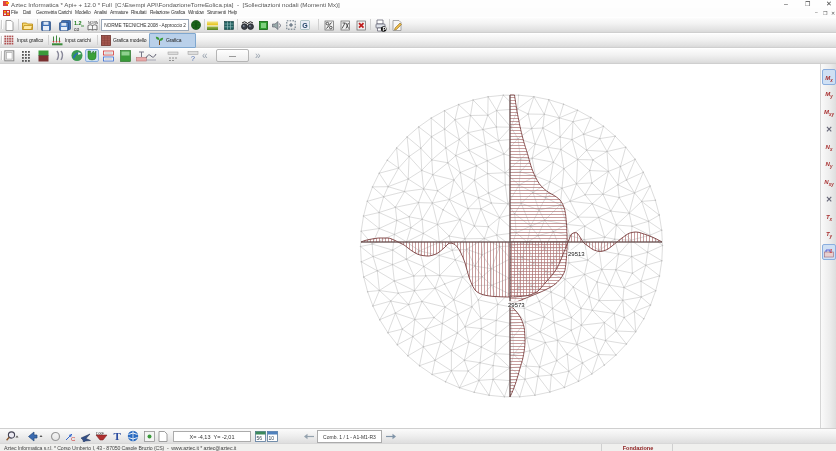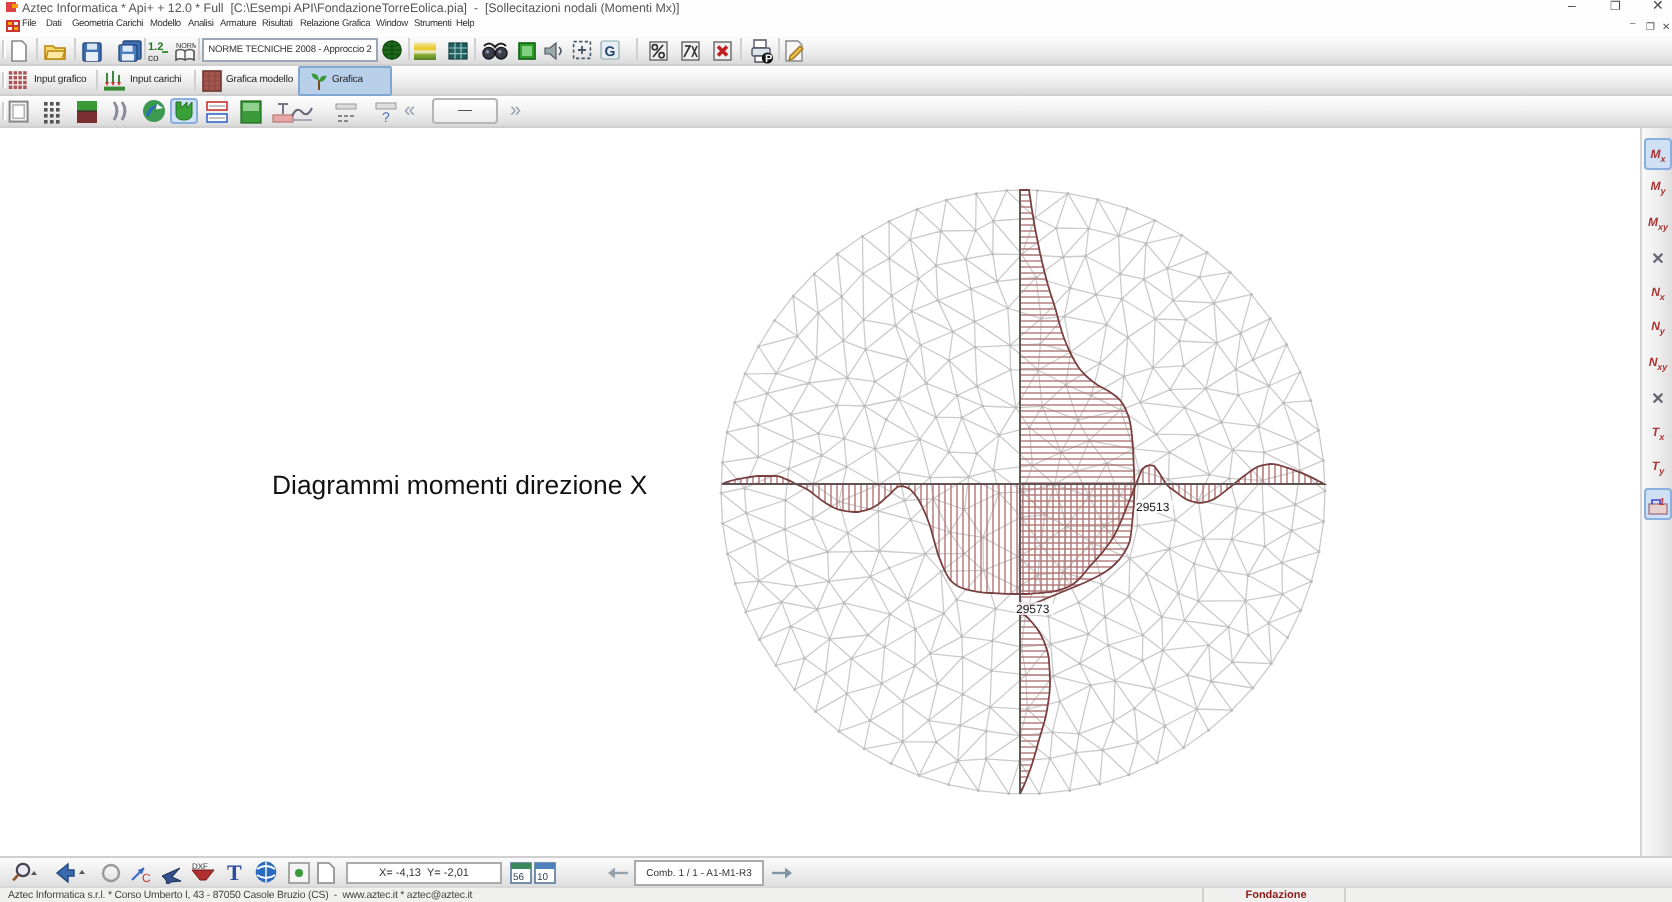--- a/index.html
+++ b/index.html
@@ -301,21 +301,20 @@
 <path d="M511.5 246.0L522.4 257.4M511.5 246.0L510.7 258.5M511.5 246.0L499.5 246.5M511.5 246.0L496.8 235.1M511.5 246.0L516.2 232.7M511.5 246.0L527.3 242.2M522.4 257.4L510.7 258.5M522.4 257.4L527.3 242.2M522.4 257.4L533.2 263.1M522.4 257.4L520.4 272.6M510.7 258.5L499.5 246.5M510.7 258.5L509.1 278.2M510.7 258.5L491.5 268.7M510.7 258.5L520.4 272.6M499.5 246.5L496.8 235.1M499.5 246.5L491.5 268.7M499.5 246.5L482.2 254.8M499.5 246.5L484.4 238.5M496.8 235.1L516.2 232.7M496.8 235.1L484.4 238.5M496.8 235.1L488.4 226.7M496.8 235.1L499.5 217.6M516.2 232.7L527.3 242.2M516.2 232.7L499.5 217.6M516.2 232.7L514.7 213.8M516.2 232.7L530.6 226.2M527.3 242.2L530.6 226.2M527.3 242.2L538.1 235.6M527.3 242.2L544.5 248.1M527.3 242.2L533.2 263.1M509.1 278.2L491.5 268.7M509.1 278.2L520.4 272.6M509.1 278.2L519.0 287.4M509.1 278.2L508.8 293.7M509.1 278.2L491.7 285.2M491.5 268.7L482.2 254.8M491.5 268.7L491.7 285.2M491.5 268.7L482.3 276.7M491.5 268.7L474.8 266.1M482.2 254.8L484.4 238.5M482.2 254.8L474.8 266.1M482.2 254.8L466.6 249.3M484.4 238.5L488.4 226.7M484.4 238.5L466.6 249.3M484.4 238.5L465.0 238.8M484.4 238.5L474.4 226.0M488.4 226.7L499.5 217.6M488.4 226.7L474.4 226.0M488.4 226.7L480.9 208.8M499.5 217.6L514.7 213.8M499.5 217.6L480.9 208.8M499.5 217.6L491.3 203.0M499.5 217.6L507.9 203.8M514.7 213.8L530.6 226.2M514.7 213.8L507.9 203.8M514.7 213.8L521.1 203.2M530.6 226.2L538.1 235.6M530.6 226.2L544.6 220.3M530.6 226.2L521.1 203.2M530.6 226.2L539.0 210.1M538.1 235.6L544.5 248.1M538.1 235.6L544.6 220.3M538.1 235.6L553.3 231.6M544.5 248.1L533.2 263.1M544.5 248.1L553.3 231.6M544.5 248.1L559.7 247.8M544.5 248.1L552.1 263.2M533.2 263.1L520.4 272.6M533.2 263.1L552.1 263.2M533.2 263.1L546.0 271.4M533.2 263.1L531.7 286.2M520.4 272.6L531.7 286.2M520.4 272.6L519.0 287.4M544.6 220.3L553.3 231.6M544.6 220.3L539.0 210.1M544.6 220.3L560.3 204.9M544.6 220.3L566.7 224.4M553.3 231.6L559.7 247.8M553.3 231.6L566.7 224.4M553.3 231.6L569.6 235.6M559.7 247.8L552.1 263.2M559.7 247.8L569.6 235.6M559.7 247.8L568.3 252.2M552.1 263.2L546.0 271.4M552.1 263.2L568.3 252.2M552.1 263.2L568.8 262.8M552.1 263.2L564.9 279.2M546.0 271.4L531.7 286.2M546.0 271.4L564.9 279.2M546.0 271.4L551.0 292.1M531.7 286.2L519.0 287.4M531.7 286.2L551.0 292.1M531.7 286.2L539.3 301.2M531.7 286.2L524.2 308.2M519.0 287.4L508.8 293.7M519.0 287.4L524.2 308.2M519.0 287.4L512.7 307.3M508.8 293.7L491.7 285.2M508.8 293.7L512.7 307.3M508.8 293.7L497.8 304.4M491.7 285.2L482.3 276.7M491.7 285.2L497.8 304.4M491.7 285.2L478.3 299.8M491.7 285.2L470.5 285.7M482.3 276.7L474.8 266.1M482.3 276.7L470.5 285.7M482.3 276.7L462.5 276.9M474.8 266.1L466.6 249.3M474.8 266.1L462.5 276.9M474.8 266.1L455.3 259.8M466.6 249.3L465.0 238.8M466.6 249.3L455.3 259.8M466.6 249.3L452.3 250.3M465.0 238.8L474.4 226.0M465.0 238.8L452.3 250.3M465.0 238.8L449.2 236.1M465.0 238.8L459.9 219.6M474.4 226.0L480.9 208.8M474.4 226.0L459.9 219.6M474.4 226.0L468.0 208.6M480.9 208.8L491.3 203.0M480.9 208.8L468.0 208.6M480.9 208.8L478.6 197.7M491.3 203.0L507.9 203.8M491.3 203.0L478.6 197.7M491.3 203.0L488.5 193.1M507.9 203.8L521.1 203.2M507.9 203.8L488.5 193.1M507.9 203.8L505.3 184.9M507.9 203.8L519.1 185.0M521.1 203.2L539.0 210.1M521.1 203.2L519.1 185.0M521.1 203.2L532.9 192.4M539.0 210.1L545.6 197.8M539.0 210.1L560.3 204.9M539.0 210.1L532.9 192.4M545.6 197.8L560.3 204.9M545.6 197.8L532.9 192.4M545.6 197.8L549.9 181.7M545.6 197.8L562.0 188.2M560.3 204.9L566.7 224.4M560.3 204.9L562.0 188.2M560.3 204.9L570.1 201.2M560.3 204.9L578.1 217.1M566.7 224.4L569.6 235.6M566.7 224.4L578.1 217.1M566.7 224.4L584.7 226.2M569.6 235.6L568.3 252.2M569.6 235.6L584.7 226.2M569.6 235.6L584.2 239.6M568.3 252.2L568.8 262.8M568.3 252.2L584.2 239.6M568.3 252.2L587.7 260.1M568.8 262.8L564.9 279.2M568.8 262.8L587.7 260.1M568.8 262.8L584.6 274.4M564.9 279.2L551.0 292.1M564.9 279.2L584.6 274.4M564.9 279.2L573.3 286.9M564.9 279.2L564.5 298.1M551.0 292.1L539.3 301.2M551.0 292.1L564.5 298.1M551.0 292.1L552.5 308.4M539.3 301.2L524.2 308.2M539.3 301.2L552.5 308.4M539.3 301.2L544.2 317.0M524.2 308.2L512.7 307.3M524.2 308.2L544.2 317.0M524.2 308.2L525.4 322.0M512.7 307.3L497.8 304.4M512.7 307.3L525.4 322.0M512.7 307.3L510.7 323.5M512.7 307.3L496.2 320.4M497.8 304.4L478.3 299.8M497.8 304.4L480.9 318.3M497.8 304.4L496.2 320.4M478.3 299.8L470.5 285.7M478.3 299.8L480.9 318.3M478.3 299.8L471.9 306.7M470.5 285.7L462.5 276.9M470.5 285.7L471.9 306.7M470.5 285.7L453.8 299.8M462.5 276.9L455.3 259.8M462.5 276.9L453.8 299.8M462.5 276.9L444.6 284.0M462.5 276.9L439.6 275.5M455.3 259.8L452.3 250.3M455.3 259.8L439.6 275.5M455.3 259.8L439.2 255.5M452.3 250.3L449.2 236.1M452.3 250.3L439.2 255.5M452.3 250.3L439.3 242.3M449.2 236.1L459.9 219.6M449.2 236.1L439.3 242.3M449.2 236.1L437.5 224.4M459.9 219.6L468.0 208.6M459.9 219.6L437.5 224.4M459.9 219.6L443.1 209.8M459.9 219.6L449.4 199.5M468.0 208.6L478.6 197.7M468.0 208.6L449.4 199.5M468.0 208.6L463.0 191.6M478.6 197.7L488.5 193.1M478.6 197.7L463.0 191.6M478.6 197.7L474.5 180.2M488.5 193.1L505.3 184.9M488.5 193.1L474.5 180.2M488.5 193.1L487.6 173.6M505.3 184.9L519.1 185.0M505.3 184.9L487.6 173.6M505.3 184.9L505.0 172.7M519.1 185.0L532.9 192.4M519.1 185.0L505.0 172.7M519.1 185.0L520.2 172.0M519.1 185.0L535.4 176.0M532.9 192.4L535.4 176.0M532.9 192.4L549.9 181.7M480.9 318.3L471.9 306.7M480.9 318.3L496.2 320.4M480.9 318.3L481.3 328.6M480.9 318.3L465.1 326.8M471.9 306.7L453.8 299.8M471.9 306.7L465.1 326.8M471.9 306.7L457.7 314.5M453.8 299.8L444.6 284.0M453.8 299.8L457.7 314.5M453.8 299.8L445.0 307.1M453.8 299.8L435.1 288.3M444.6 284.0L439.6 275.5M444.6 284.0L435.1 288.3M439.6 275.5L439.2 255.5M439.6 275.5L435.1 288.3M439.6 275.5L425.7 275.8M439.6 275.5L423.8 266.5M439.2 255.5L439.3 242.3M439.2 255.5L423.8 266.5M439.2 255.5L419.5 250.9M439.3 242.3L437.5 224.4M439.3 242.3L419.5 250.9M439.3 242.3L423.3 233.4M437.5 224.4L443.1 209.8M437.5 224.4L423.3 233.4M437.5 224.4L422.1 219.3M437.5 224.4L432.3 203.0M443.1 209.8L449.4 199.5M443.1 209.8L432.3 203.0M449.4 199.5L463.0 191.6M449.4 199.5L432.3 203.0M449.4 199.5L437.5 190.8M449.4 199.5L453.9 180.0M463.0 191.6L474.5 180.2M463.0 191.6L453.9 180.0M463.0 191.6L460.3 172.5M474.5 180.2L487.6 173.6M474.5 180.2L460.3 172.5M474.5 180.2L476.4 165.8M487.6 173.6L505.0 172.7M487.6 173.6L476.4 165.8M487.6 173.6L487.3 160.8M505.0 172.7L520.2 172.0M505.0 172.7L487.3 160.8M505.0 172.7L503.9 154.0M505.0 172.7L520.6 159.3M520.2 172.0L535.4 176.0M520.2 172.0L520.6 159.3M520.2 172.0L532.2 158.2M535.4 176.0L549.9 181.7M535.4 176.0L532.2 158.2M535.4 176.0L553.3 162.3M549.9 181.7L562.0 188.2M549.9 181.7L553.3 162.3M549.9 181.7L563.9 168.7M562.0 188.2L570.1 201.2M562.0 188.2L563.9 168.7M562.0 188.2L576.5 183.8M570.1 201.2L578.1 217.1M570.1 201.2L576.5 183.8M570.1 201.2L585.1 194.8M570.1 201.2L592.3 203.8M578.1 217.1L584.7 226.2M578.1 217.1L592.3 203.8M578.1 217.1L598.7 217.4M584.7 226.2L584.2 239.6M584.7 226.2L598.7 217.4M584.7 226.2L604.7 237.3M584.2 239.6L587.7 260.1M584.2 239.6L604.7 237.3M584.2 239.6L599.2 250.4M587.7 260.1L584.6 274.4M587.7 260.1L599.2 250.4M587.7 260.1L601.8 269.4M584.6 274.4L573.3 286.9M584.6 274.4L597.1 281.9M584.6 274.4L589.2 296.7M584.6 274.4L601.8 269.4M573.3 286.9L564.5 298.1M573.3 286.9L589.2 296.7M573.3 286.9L580.9 308.4M564.5 298.1L552.5 308.4M564.5 298.1L580.9 308.4M564.5 298.1L571.4 317.5M552.5 308.4L544.2 317.0M552.5 308.4L571.4 317.5M552.5 308.4L554.1 322.6M544.2 317.0L525.4 322.0M544.2 317.0L554.1 322.6M544.2 317.0L539.9 331.7M525.4 322.0L510.7 323.5M525.4 322.0L539.9 331.7M525.4 322.0L526.7 337.9M525.4 322.0L513.0 337.4M510.7 323.5L496.2 320.4M510.7 323.5L513.0 337.4M510.7 323.5L495.7 335.4M496.2 320.4L495.7 335.4M496.2 320.4L481.3 328.6M597.1 281.9L589.2 296.7M597.1 281.9L601.8 269.4M597.1 281.9L609.3 285.2M597.1 281.9L599.2 300.6M589.2 296.7L580.9 308.4M589.2 296.7L599.2 300.6M589.2 296.7L592.3 310.3M580.9 308.4L571.4 317.5M580.9 308.4L592.3 310.3M580.9 308.4L581.4 325.2M571.4 317.5L554.1 322.6M571.4 317.5L581.4 325.2M571.4 317.5L571.2 330.3M554.1 322.6L539.9 331.7M554.1 322.6L571.2 330.3M554.1 322.6L557.5 340.4M539.9 331.7L526.7 337.9M539.9 331.7L557.5 340.4M539.9 331.7L545.3 342.6M526.7 337.9L513.0 337.4M526.7 337.9L545.3 342.6M526.7 337.9L529.9 350.7M526.7 337.9L513.6 354.6M513.0 337.4L495.7 335.4M513.0 337.4L513.6 354.6M513.0 337.4L495.0 353.6M495.7 335.4L481.3 328.6M495.7 335.4L495.0 353.6M495.7 335.4L481.3 347.1M481.3 328.6L465.1 326.8M481.3 328.6L481.3 347.1M481.3 328.6L468.8 341.9M465.1 326.8L457.7 314.5M465.1 326.8L468.8 341.9M465.1 326.8L457.4 332.9M457.7 314.5L445.0 307.1M457.7 314.5L457.4 332.9M457.7 314.5L442.3 323.5M445.0 307.1L435.1 288.3M445.0 307.1L442.3 323.5M445.0 307.1L434.0 317.5M445.0 307.1L422.0 301.4M435.1 288.3L425.7 275.8M435.1 288.3L422.0 301.4M435.1 288.3L414.4 290.7M425.7 275.8L423.8 266.5M425.7 275.8L414.4 290.7M425.7 275.8L413.8 276.0M423.8 266.5L419.5 250.9M423.8 266.5L413.8 276.0M423.8 266.5L406.4 259.2M419.5 250.9L423.3 233.4M419.5 250.9L406.4 259.2M419.5 250.9L406.5 241.9M423.3 233.4L422.1 219.3M423.3 233.4L406.5 241.9M423.3 233.4L410.9 227.7M422.1 219.3L432.3 203.0M422.1 219.3L410.9 227.7M422.1 219.3L409.2 216.8M422.1 219.3L418.5 202.6M432.3 203.0L437.5 190.8M432.3 203.0L418.5 202.6M432.3 203.0L423.6 188.9M437.5 190.8L453.9 180.0M437.5 190.8L423.6 188.9M437.5 190.8L432.8 174.7M453.9 180.0L460.3 172.5M453.9 180.0L432.8 174.7M453.9 180.0L447.8 162.8M460.3 172.5L476.4 165.8M460.3 172.5L447.8 162.8M460.3 172.5L455.7 155.6M476.4 165.8L487.3 160.8M476.4 165.8L455.7 155.6M476.4 165.8L468.9 150.2M487.3 160.8L503.9 154.0M487.3 160.8L468.9 150.2M487.3 160.8L485.4 144.4M503.9 154.0L520.6 159.3M503.9 154.0L485.4 144.4M503.9 154.0L498.5 140.7M503.9 154.0L518.0 138.7M520.6 159.3L532.2 158.2M520.6 159.3L518.0 138.7M520.6 159.3L535.1 144.0M532.2 158.2L553.3 162.3M532.2 158.2L535.1 144.0M532.2 158.2L548.0 147.3M553.3 162.3L563.9 168.7M553.3 162.3L548.0 147.3M553.3 162.3L560.9 149.4M563.9 168.7L576.5 183.8M563.9 168.7L560.9 149.4M563.9 168.7L577.6 159.5M576.5 183.8L585.1 194.8M576.5 183.8L577.6 159.5M576.5 183.8L589.7 170.5M576.5 183.8L591.9 182.9M585.1 194.8L592.3 203.8M585.1 194.8L591.9 182.9M585.1 194.8L602.9 194.2M592.3 203.8L598.7 217.4M592.3 203.8L602.9 194.2M592.3 203.8L610.8 211.1M598.7 217.4L604.7 237.3M598.7 217.4L616.4 225.0M598.7 217.4L610.8 211.1M604.7 237.3L599.2 250.4M604.7 237.3L616.4 225.0M604.7 237.3L614.7 239.2M599.2 250.4L601.8 269.4M599.2 250.4L614.7 239.2M599.2 250.4L618.5 254.1M601.8 269.4L618.5 254.1M601.8 269.4L615.9 269.7M601.8 269.4L609.3 285.2M616.4 225.0L614.7 239.2M616.4 225.0L610.8 211.1M616.4 225.0L629.2 213.2M616.4 225.0L632.0 226.2M616.4 225.0L631.0 240.2M614.7 239.2L618.5 254.1M614.7 239.2L631.0 240.2M618.5 254.1L615.9 269.7M618.5 254.1L631.0 240.2M618.5 254.1L631.7 256.6M615.9 269.7L609.3 285.2M615.9 269.7L631.7 256.6M615.9 269.7L632.4 273.2M615.9 269.7L624.0 287.6M609.3 285.2L599.2 300.6M609.3 285.2L624.0 287.6M609.3 285.2L622.8 300.3M599.2 300.6L592.3 310.3M599.2 300.6L622.8 300.3M599.2 300.6L614.3 313.5M592.3 310.3L581.4 325.2M592.3 310.3L614.3 313.5M592.3 310.3L604.4 322.6M581.4 325.2L571.2 330.3M581.4 325.2L604.4 322.6M581.4 325.2L593.7 337.5M581.4 325.2L577.0 344.5M571.2 330.3L557.5 340.4M571.2 330.3L577.0 344.5M557.5 340.4L545.3 342.6M557.5 340.4L577.0 344.5M557.5 340.4L567.2 354.2M557.5 340.4L556.7 360.6M545.3 342.6L529.9 350.7M545.3 342.6L556.7 360.6M545.3 342.6L539.5 366.9M529.9 350.7L513.6 354.6M529.9 350.7L539.5 366.9M529.9 350.7L526.2 366.1M513.6 354.6L495.0 353.6M513.6 354.6L526.2 366.1M513.6 354.6L510.1 367.8M495.0 353.6L481.3 347.1M495.0 353.6L510.1 367.8M495.0 353.6L493.1 365.5M495.0 353.6L480.1 362.7M481.3 347.1L468.8 341.9M481.3 347.1L480.1 362.7M481.3 347.1L464.4 360.3M468.8 341.9L457.4 332.9M468.8 341.9L464.4 360.3M468.8 341.9L451.4 350.6M457.4 332.9L442.3 323.5M457.4 332.9L451.4 350.6M457.4 332.9L440.8 341.8M442.3 323.5L434.0 317.5M442.3 323.5L440.8 341.8M442.3 323.5L425.8 329.2M434.0 317.5L422.0 301.4M434.0 317.5L425.8 329.2M434.0 317.5L414.8 319.5M422.0 301.4L414.4 290.7M422.0 301.4L414.8 319.5M422.0 301.4L408.6 304.6M414.4 290.7L413.8 276.0M414.4 290.7L408.6 304.6M414.4 290.7L398.2 293.2M414.4 290.7L394.3 280.9M413.8 276.0L406.4 259.2M413.8 276.0L394.3 280.9M413.8 276.0L392.5 264.6M406.4 259.2L406.5 241.9M406.4 259.2L392.5 264.6M406.4 259.2L392.7 250.1M406.5 241.9L410.9 227.7M406.5 241.9L394.4 234.4M406.5 241.9L392.7 250.1M410.9 227.7L409.2 216.8M410.9 227.7L394.4 234.4M410.9 227.7L396.8 220.4M409.2 216.8L418.5 202.6M409.2 216.8L396.8 220.4M409.2 216.8L395.4 207.3M418.5 202.6L423.6 188.9M418.5 202.6L395.4 207.3M418.5 202.6L404.5 191.5M423.6 188.9L432.8 174.7M423.6 188.9L404.5 191.5M423.6 188.9L408.2 179.0M423.6 188.9L421.7 170.4M432.8 174.7L447.8 162.8M432.8 174.7L421.7 170.4M432.8 174.7L431.8 159.9M447.8 162.8L455.7 155.6M447.8 162.8L431.8 159.9M447.8 162.8L445.8 147.9M455.7 155.6L468.9 150.2M455.7 155.6L445.8 147.9M455.7 155.6L459.3 139.4M468.9 150.2L485.4 144.4M468.9 150.2L459.3 139.4M468.9 150.2L468.0 132.7M485.4 144.4L498.5 140.7M485.4 144.4L468.0 132.7M485.4 144.4L482.9 129.5M498.5 140.7L518.0 138.7M498.5 140.7L482.9 129.5M498.5 140.7L496.4 127.0M498.5 140.7L510.9 127.2M518.0 138.7L535.1 144.0M518.0 138.7L510.9 127.2M518.0 138.7L531.6 128.5M535.1 144.0L548.0 147.3M535.1 144.0L531.6 128.5M535.1 144.0L542.8 128.0M548.0 147.3L560.9 149.4M548.0 147.3L542.8 128.0M548.0 147.3L560.1 137.0M560.9 149.4L577.6 159.5M560.9 149.4L560.1 137.0M560.9 149.4L572.0 139.6M577.6 159.5L589.7 170.5M577.6 159.5L572.0 139.6M577.6 159.5L586.6 150.3M577.6 159.5L592.9 159.9M589.7 170.5L591.9 182.9M589.7 170.5L592.9 159.9M589.7 170.5L608.4 171.4M591.9 182.9L602.9 194.2M591.9 182.9L608.4 171.4M602.9 194.2L610.8 211.1M602.9 194.2L608.4 171.4M602.9 194.2L617.9 184.7M602.9 194.2L619.2 197.5M610.8 211.1L619.2 197.5M610.8 211.1L629.2 213.2M394.4 234.4L396.8 220.4M394.4 234.4L392.7 250.1M394.4 234.4L372.2 244.1M394.4 234.4L379.2 228.5M396.8 220.4L395.4 207.3M396.8 220.4L379.2 228.5M396.8 220.4L379.1 212.5M395.4 207.3L404.5 191.5M395.4 207.3L379.1 212.5M395.4 207.3L383.6 196.7M404.5 191.5L408.2 179.0M404.5 191.5L383.6 196.7M404.5 191.5L388.1 186.7M408.2 179.0L421.7 170.4M408.2 179.0L388.1 186.7M408.2 179.0L398.6 168.1M408.2 179.0L409.1 156.5M421.7 170.4L431.8 159.9M421.7 170.4L409.1 156.5M421.7 170.4L420.8 148.3M431.8 159.9L445.8 147.9M431.8 159.9L420.8 148.3M431.8 159.9L431.5 136.7M445.8 147.9L459.3 139.4M445.8 147.9L431.5 136.7M445.8 147.9L444.6 129.2M459.3 139.4L468.0 132.7M459.3 139.4L444.6 129.2M459.3 139.4L455.0 119.7M468.0 132.7L482.9 129.5M468.0 132.7L455.0 119.7M468.0 132.7L470.5 115.5M482.9 129.5L496.4 127.0M482.9 129.5L470.5 115.5M482.9 129.5L487.8 115.2M496.4 127.0L510.9 127.2M496.4 127.0L487.8 115.2M496.4 127.0L496.6 110.5M510.9 127.2L531.6 128.5M510.9 127.2L496.6 110.5M510.9 127.2L517.6 108.9M510.9 127.2L528.1 114.0M531.6 128.5L542.8 128.0M531.6 128.5L528.1 114.0M531.6 128.5L544.3 114.3M542.8 128.0L560.1 137.0M542.8 128.0L544.3 114.3M542.8 128.0L559.3 117.9M560.1 137.0L572.0 139.6M560.1 137.0L559.3 117.9M560.1 137.0L573.0 121.7M572.0 139.6L586.6 150.3M572.0 139.6L573.0 121.7M572.0 139.6L583.6 134.2M586.6 150.3L592.9 159.9M586.6 150.3L583.6 134.2M586.6 150.3L599.8 138.6M586.6 150.3L607.0 151.5M592.9 159.9L608.4 171.4M592.9 159.9L607.0 151.5M608.4 171.4L617.9 184.7M608.4 171.4L607.0 151.5M608.4 171.4L620.4 166.6M617.9 184.7L619.2 197.5M617.9 184.7L620.4 166.6M617.9 184.7L626.5 179.9M617.9 184.7L634.5 192.9M619.2 197.5L629.2 213.2M619.2 197.5L634.5 192.9M629.2 213.2L632.0 226.2M629.2 213.2L634.5 192.9M629.2 213.2L641.7 201.4M629.2 213.2L648.5 221.3M632.0 226.2L631.0 240.2M632.0 226.2L648.5 221.3M632.0 226.2L650.0 235.2M631.0 240.2L631.7 256.6M631.0 240.2L650.0 235.2M631.0 240.2L647.6 252.3M631.7 256.6L632.4 273.2M631.7 256.6L645.8 265.3M631.7 256.6L647.6 252.3M632.4 273.2L624.0 287.6M632.4 273.2L645.8 265.3M632.4 273.2L641.0 281.3M624.0 287.6L622.8 300.3M624.0 287.6L641.0 281.3M624.0 287.6L641.2 297.0M622.8 300.3L614.3 313.5M622.8 300.3L641.2 297.0M622.8 300.3L634.3 311.6M622.8 300.3L624.2 317.6M614.3 313.5L604.4 322.6M614.3 313.5L624.2 317.6M614.3 313.5L616.2 331.0M604.4 322.6L593.7 337.5M604.4 322.6L616.2 331.0M604.4 322.6L605.5 340.6M593.7 337.5L577.0 344.5M593.7 337.5L605.5 340.6M593.7 337.5L598.4 354.5M577.0 344.5L567.2 354.2M577.0 344.5L598.4 354.5M577.0 344.5L582.5 362.9M567.2 354.2L556.7 360.6M567.2 354.2L582.5 362.9M567.2 354.2L568.8 371.2M556.7 360.6L539.5 366.9M556.7 360.6L568.8 371.2M556.7 360.6L551.3 375.0M539.5 366.9L526.2 366.1M539.5 366.9L551.3 375.0M539.5 366.9L538.0 376.3M526.2 366.1L510.1 367.8M526.2 366.1L538.0 376.3M526.2 366.1L525.0 379.2M510.1 367.8L493.1 365.5M510.1 367.8L525.0 379.2M510.1 367.8L509.8 380.6M510.1 367.8L493.0 379.4M493.1 365.5L480.1 362.7M493.1 365.5L493.0 379.4M493.1 365.5L478.9 380.4M480.1 362.7L464.4 360.3M480.1 362.7L478.9 380.4M480.1 362.7L468.1 371.0M464.4 360.3L451.4 350.6M464.4 360.3L468.1 371.0M464.4 360.3L451.4 370.8M451.4 350.6L440.8 341.8M451.4 350.6L451.4 370.8M451.4 350.6L435.0 360.3M440.8 341.8L425.8 329.2M440.8 341.8L435.0 360.3M440.8 341.8L423.4 346.8M425.8 329.2L414.8 319.5M425.8 329.2L423.4 346.8M425.8 329.2L412.8 336.6M414.8 319.5L408.6 304.6M414.8 319.5L412.8 336.6M414.8 319.5L402.3 329.1M414.8 319.5L395.4 313.1M408.6 304.6L398.2 293.2M408.6 304.6L395.4 313.1M408.6 304.6L390.8 301.0M398.2 293.2L394.3 280.9M398.2 293.2L390.8 301.0M398.2 293.2L379.4 290.5M394.3 280.9L392.5 264.6M394.3 280.9L379.4 290.5M394.3 280.9L377.3 270.8M392.5 264.6L392.7 250.1M392.5 264.6L377.3 270.8M392.5 264.6L373.1 256.5M392.7 250.1L373.1 256.5M392.7 250.1L372.2 244.1M645.8 265.3L641.0 281.3M645.8 265.3L647.6 252.3M645.8 265.3L661.8 260.8M645.8 265.3L659.5 275.9M641.0 281.3L641.2 297.0M641.0 281.3L659.5 275.9M641.0 281.3L655.7 290.7M641.2 297.0L634.3 311.6M641.2 297.0L655.7 290.7M641.2 297.0L650.5 305.1M634.3 311.6L624.2 317.6M634.3 311.6L650.5 305.1M634.3 311.6L643.8 318.8M634.3 311.6L635.7 331.8M624.2 317.6L616.2 331.0M624.2 317.6L635.7 331.8M616.2 331.0L605.5 340.6M616.2 331.0L635.7 331.8M616.2 331.0L626.4 344.0M605.5 340.6L598.4 354.5M605.5 340.6L626.4 344.0M605.5 340.6L615.9 355.1M598.4 354.5L582.5 362.9M598.4 354.5L604.3 365.1M598.4 354.5L591.8 373.9M598.4 354.5L615.9 355.1M582.5 362.9L568.8 371.2M582.5 362.9L591.8 373.9M582.5 362.9L578.5 381.3M568.8 371.2L551.3 375.0M568.8 371.2L578.5 381.3M568.8 371.2L564.4 387.4M551.3 375.0L538.0 376.3M551.3 375.0L564.4 387.4M551.3 375.0L549.9 392.0M538.0 376.3L525.0 379.2M538.0 376.3L549.9 392.0M538.0 376.3L534.9 395.2M525.0 379.2L509.8 380.6M525.0 379.2L534.9 395.2M525.0 379.2L519.7 396.8M509.8 380.6L493.0 379.4M509.8 380.6L519.7 396.8M509.8 380.6L504.4 396.8M493.0 379.4L478.9 380.4M493.0 379.4L504.4 396.8M493.0 379.4L489.1 395.3M478.9 380.4L468.1 371.0M478.9 380.4L489.1 395.3M478.9 380.4L474.2 392.3M478.9 380.4L459.5 387.8M468.1 371.0L451.4 370.8M468.1 371.0L459.5 387.8M451.4 370.8L435.0 360.3M451.4 370.8L459.5 387.8M451.4 370.8L445.5 381.8M451.4 370.8L432.1 374.4M435.0 360.3L423.4 346.8M435.0 360.3L432.1 374.4M435.0 360.3L419.5 365.7M423.4 346.8L412.8 336.6M423.4 346.8L419.5 365.7M423.4 346.8L407.8 355.8M412.8 336.6L402.3 329.1M412.8 336.6L407.8 355.8M412.8 336.6L397.3 344.8M402.3 329.1L395.4 313.1M402.3 329.1L397.3 344.8M402.3 329.1L387.9 332.7M395.4 313.1L390.8 301.0M395.4 313.1L387.9 332.7M395.4 313.1L379.7 319.7M390.8 301.0L379.4 290.5M390.8 301.0L379.7 319.7M390.8 301.0L372.9 306.0M379.4 290.5L377.3 270.8M379.4 290.5L372.9 306.0M379.4 290.5L367.6 291.7M379.4 290.5L363.7 276.9M377.3 270.8L373.1 256.5M377.3 270.8L363.7 276.9M377.3 270.8L361.3 261.8M373.1 256.5L372.2 244.1M373.1 256.5L361.3 261.8M373.1 256.5L360.5 246.5M372.2 244.1L379.2 228.5M372.2 244.1L360.5 246.5M372.2 244.1L361.2 231.2M379.2 228.5L379.1 212.5M379.2 228.5L361.2 231.2M379.2 228.5L363.5 216.1M379.1 212.5L383.6 196.7M379.1 212.5L363.5 216.1M379.1 212.5L367.3 201.3M383.6 196.7L388.1 186.7M383.6 196.7L367.3 201.3M383.6 196.7L372.5 186.9M388.1 186.7L398.6 168.1M388.1 186.7L372.5 186.9M388.1 186.7L379.2 173.2M398.6 168.1L409.1 156.5M398.6 168.1L379.2 173.2M398.6 168.1L387.3 160.2M398.6 168.1L396.6 148.0M409.1 156.5L420.8 148.3M409.1 156.5L396.6 148.0M409.1 156.5L407.1 136.9M420.8 148.3L431.5 136.7M420.8 148.3L407.1 136.9M420.8 148.3L418.7 126.9M431.5 136.7L444.6 129.2M431.5 136.7L418.7 126.9M431.5 136.7L431.2 118.1M444.6 129.2L455.0 119.7M444.6 129.2L431.2 118.1M444.6 129.2L444.5 110.7M455.0 119.7L470.5 115.5M455.0 119.7L444.5 110.7M455.0 119.7L458.6 104.6M470.5 115.5L487.8 115.2M470.5 115.5L458.6 104.6M470.5 115.5L473.1 100.0M487.8 115.2L496.6 110.5M487.8 115.2L473.1 100.0M487.8 115.2L488.1 96.8M496.6 110.5L517.6 108.9M496.6 110.5L488.1 96.8M496.6 110.5L503.3 95.2M517.6 108.9L528.1 114.0M517.6 108.9L503.3 95.2M517.6 108.9L518.6 95.2M517.6 108.9L533.9 96.7M528.1 114.0L544.3 114.3M528.1 114.0L533.9 96.7M544.3 114.3L559.3 117.9M544.3 114.3L533.9 96.7M544.3 114.3L548.8 99.7M559.3 117.9L573.0 121.7M559.3 117.9L548.8 99.7M559.3 117.9L563.5 104.2M559.3 117.9L577.5 110.2M573.0 121.7L583.6 134.2M573.0 121.7L577.5 110.2M573.0 121.7L590.9 117.6M583.6 134.2L599.8 138.6M583.6 134.2L590.9 117.6M583.6 134.2L603.5 126.3M599.8 138.6L607.0 151.5M599.8 138.6L603.5 126.3M599.8 138.6L615.2 136.2M607.0 151.5L620.4 166.6M607.0 151.5L615.2 136.2M607.0 151.5L625.7 147.2M620.4 166.6L626.5 179.9M620.4 166.6L625.7 147.2M620.4 166.6L635.1 159.3M626.5 179.9L634.5 192.9M626.5 179.9L635.1 159.3M626.5 179.9L643.3 172.3M634.5 192.9L641.7 201.4M634.5 192.9L643.3 172.3M634.5 192.9L650.1 186.0M641.7 201.4L648.5 221.3M641.7 201.4L650.1 186.0M641.7 201.4L655.4 200.3M641.7 201.4L659.3 215.1M648.5 221.3L650.0 235.2M648.5 221.3L659.3 215.1M648.5 221.3L661.7 230.2M650.0 235.2L647.6 252.3M650.0 235.2L661.7 230.2M650.0 235.2L662.5 245.5M647.6 252.3L662.5 245.5M647.6 252.3L661.8 260.8M604.3 365.1L591.8 373.9M604.3 365.1L615.9 355.1M591.8 373.9L578.5 381.3M578.5 381.3L564.4 387.4M564.4 387.4L549.9 392.0M549.9 392.0L534.9 395.2M534.9 395.2L519.7 396.8M519.7 396.8L504.4 396.8M504.4 396.8L489.1 395.3M489.1 395.3L474.2 392.3M474.2 392.3L459.5 387.8M459.5 387.8L445.5 381.8M445.5 381.8L432.1 374.4M432.1 374.4L419.5 365.7M419.5 365.7L407.8 355.8M407.8 355.8L397.3 344.8M397.3 344.8L387.9 332.7M387.9 332.7L379.7 319.7M379.7 319.7L372.9 306.0M372.9 306.0L367.6 291.7M367.6 291.7L363.7 276.9M363.7 276.9L361.3 261.8M361.3 261.8L360.5 246.5M360.5 246.5L361.2 231.2M361.2 231.2L363.5 216.1M363.5 216.1L367.3 201.3M367.3 201.3L372.5 186.9M372.5 186.9L379.2 173.2M379.2 173.2L387.3 160.2M387.3 160.2L396.6 148.0M396.6 148.0L407.1 136.9M407.1 136.9L418.7 126.9M418.7 126.9L431.2 118.1M431.2 118.1L444.5 110.7M444.5 110.7L458.6 104.6M458.6 104.6L473.1 100.0M473.1 100.0L488.1 96.8M488.1 96.8L503.3 95.2M503.3 95.2L518.6 95.2M518.6 95.2L533.9 96.7M533.9 96.7L548.8 99.7M548.8 99.7L563.5 104.2M563.5 104.2L577.5 110.2M577.5 110.2L590.9 117.6M590.9 117.6L603.5 126.3M603.5 126.3L615.2 136.2M615.2 136.2L625.7 147.2M625.7 147.2L635.1 159.3M635.1 159.3L643.3 172.3M643.3 172.3L650.1 186.0M650.1 186.0L655.4 200.3M655.4 200.3L659.3 215.1M659.3 215.1L661.7 230.2M661.7 230.2L662.5 245.5M662.5 245.5L661.8 260.8M661.8 260.8L659.5 275.9M659.5 275.9L655.7 290.7M655.7 290.7L650.5 305.1M650.5 305.1L643.8 318.8M643.8 318.8L635.7 331.8M635.7 331.8L626.4 344.0M626.4 344.0L615.9 355.1" stroke="#cbcbcb" stroke-width="0.65" fill="none"></path>
 <path d="M511.5 246.0h.01M522.4 257.4h.01M510.7 258.5h.01M499.5 246.5h.01M496.8 235.1h.01M516.2 232.7h.01M527.3 242.2h.01M509.1 278.2h.01M491.5 268.7h.01M482.2 254.8h.01M484.4 238.5h.01M488.4 226.7h.01M499.5 217.6h.01M514.7 213.8h.01M530.6 226.2h.01M538.1 235.6h.01M544.5 248.1h.01M533.2 263.1h.01M520.4 272.6h.01M544.6 220.3h.01M553.3 231.6h.01M559.7 247.8h.01M552.1 263.2h.01M546.0 271.4h.01M531.7 286.2h.01M519.0 287.4h.01M508.8 293.7h.01M491.7 285.2h.01M482.3 276.7h.01M474.8 266.1h.01M466.6 249.3h.01M465.0 238.8h.01M474.4 226.0h.01M480.9 208.8h.01M491.3 203.0h.01M507.9 203.8h.01M521.1 203.2h.01M539.0 210.1h.01M545.6 197.8h.01M560.3 204.9h.01M566.7 224.4h.01M569.6 235.6h.01M568.3 252.2h.01M568.8 262.8h.01M564.9 279.2h.01M551.0 292.1h.01M539.3 301.2h.01M524.2 308.2h.01M512.7 307.3h.01M497.8 304.4h.01M478.3 299.8h.01M470.5 285.7h.01M462.5 276.9h.01M455.3 259.8h.01M452.3 250.3h.01M449.2 236.1h.01M459.9 219.6h.01M468.0 208.6h.01M478.6 197.7h.01M488.5 193.1h.01M505.3 184.9h.01M519.1 185.0h.01M532.9 192.4h.01M480.9 318.3h.01M471.9 306.7h.01M453.8 299.8h.01M444.6 284.0h.01M439.6 275.5h.01M439.2 255.5h.01M439.3 242.3h.01M437.5 224.4h.01M443.1 209.8h.01M449.4 199.5h.01M463.0 191.6h.01M474.5 180.2h.01M487.6 173.6h.01M505.0 172.7h.01M520.2 172.0h.01M535.4 176.0h.01M549.9 181.7h.01M562.0 188.2h.01M570.1 201.2h.01M578.1 217.1h.01M584.7 226.2h.01M584.2 239.6h.01M587.7 260.1h.01M584.6 274.4h.01M573.3 286.9h.01M564.5 298.1h.01M552.5 308.4h.01M544.2 317.0h.01M525.4 322.0h.01M510.7 323.5h.01M496.2 320.4h.01M597.1 281.9h.01M589.2 296.7h.01M580.9 308.4h.01M571.4 317.5h.01M554.1 322.6h.01M539.9 331.7h.01M526.7 337.9h.01M513.0 337.4h.01M495.7 335.4h.01M481.3 328.6h.01M465.1 326.8h.01M457.7 314.5h.01M445.0 307.1h.01M435.1 288.3h.01M425.7 275.8h.01M423.8 266.5h.01M419.5 250.9h.01M423.3 233.4h.01M422.1 219.3h.01M432.3 203.0h.01M437.5 190.8h.01M453.9 180.0h.01M460.3 172.5h.01M476.4 165.8h.01M487.3 160.8h.01M503.9 154.0h.01M520.6 159.3h.01M532.2 158.2h.01M553.3 162.3h.01M563.9 168.7h.01M576.5 183.8h.01M585.1 194.8h.01M592.3 203.8h.01M598.7 217.4h.01M604.7 237.3h.01M599.2 250.4h.01M601.8 269.4h.01M616.4 225.0h.01M614.7 239.2h.01M618.5 254.1h.01M615.9 269.7h.01M609.3 285.2h.01M599.2 300.6h.01M592.3 310.3h.01M581.4 325.2h.01M571.2 330.3h.01M557.5 340.4h.01M545.3 342.6h.01M529.9 350.7h.01M513.6 354.6h.01M495.0 353.6h.01M481.3 347.1h.01M468.8 341.9h.01M457.4 332.9h.01M442.3 323.5h.01M434.0 317.5h.01M422.0 301.4h.01M414.4 290.7h.01M413.8 276.0h.01M406.4 259.2h.01M406.5 241.9h.01M410.9 227.7h.01M409.2 216.8h.01M418.5 202.6h.01M423.6 188.9h.01M432.8 174.7h.01M447.8 162.8h.01M455.7 155.6h.01M468.9 150.2h.01M485.4 144.4h.01M498.5 140.7h.01M518.0 138.7h.01M535.1 144.0h.01M548.0 147.3h.01M560.9 149.4h.01M577.6 159.5h.01M589.7 170.5h.01M591.9 182.9h.01M602.9 194.2h.01M610.8 211.1h.01M394.4 234.4h.01M396.8 220.4h.01M395.4 207.3h.01M404.5 191.5h.01M408.2 179.0h.01M421.7 170.4h.01M431.8 159.9h.01M445.8 147.9h.01M459.3 139.4h.01M468.0 132.7h.01M482.9 129.5h.01M496.4 127.0h.01M510.9 127.2h.01M531.6 128.5h.01M542.8 128.0h.01M560.1 137.0h.01M572.0 139.6h.01M586.6 150.3h.01M592.9 159.9h.01M608.4 171.4h.01M617.9 184.7h.01M619.2 197.5h.01M629.2 213.2h.01M632.0 226.2h.01M631.0 240.2h.01M631.7 256.6h.01M632.4 273.2h.01M624.0 287.6h.01M622.8 300.3h.01M614.3 313.5h.01M604.4 322.6h.01M593.7 337.5h.01M577.0 344.5h.01M567.2 354.2h.01M556.7 360.6h.01M539.5 366.9h.01M526.2 366.1h.01M510.1 367.8h.01M493.1 365.5h.01M480.1 362.7h.01M464.4 360.3h.01M451.4 350.6h.01M440.8 341.8h.01M425.8 329.2h.01M414.8 319.5h.01M408.6 304.6h.01M398.2 293.2h.01M394.3 280.9h.01M392.5 264.6h.01M392.7 250.1h.01M645.8 265.3h.01M641.0 281.3h.01M641.2 297.0h.01M634.3 311.6h.01M624.2 317.6h.01M616.2 331.0h.01M605.5 340.6h.01M598.4 354.5h.01M582.5 362.9h.01M568.8 371.2h.01M551.3 375.0h.01M538.0 376.3h.01M525.0 379.2h.01M509.8 380.6h.01M493.0 379.4h.01M478.9 380.4h.01M468.1 371.0h.01M451.4 370.8h.01M435.0 360.3h.01M423.4 346.8h.01M412.8 336.6h.01M402.3 329.1h.01M395.4 313.1h.01M390.8 301.0h.01M379.4 290.5h.01M377.3 270.8h.01M373.1 256.5h.01M372.2 244.1h.01M379.2 228.5h.01M379.1 212.5h.01M383.6 196.7h.01M388.1 186.7h.01M398.6 168.1h.01M409.1 156.5h.01M420.8 148.3h.01M431.5 136.7h.01M444.6 129.2h.01M455.0 119.7h.01M470.5 115.5h.01M487.8 115.2h.01M496.6 110.5h.01M517.6 108.9h.01M528.1 114.0h.01M544.3 114.3h.01M559.3 117.9h.01M573.0 121.7h.01M583.6 134.2h.01M599.8 138.6h.01M607.0 151.5h.01M620.4 166.6h.01M626.5 179.9h.01M634.5 192.9h.01M641.7 201.4h.01M648.5 221.3h.01M650.0 235.2h.01M647.6 252.3h.01M604.3 365.1h.01M591.8 373.9h.01M578.5 381.3h.01M564.4 387.4h.01M549.9 392.0h.01M534.9 395.2h.01M519.7 396.8h.01M504.4 396.8h.01M489.1 395.3h.01M474.2 392.3h.01M459.5 387.8h.01M445.5 381.8h.01M432.1 374.4h.01M419.5 365.7h.01M407.8 355.8h.01M397.3 344.8h.01M387.9 332.7h.01M379.7 319.7h.01M372.9 306.0h.01M367.6 291.7h.01M363.7 276.9h.01M361.3 261.8h.01M360.5 246.5h.01M361.2 231.2h.01M363.5 216.1h.01M367.3 201.3h.01M372.5 186.9h.01M379.2 173.2h.01M387.3 160.2h.01M396.6 148.0h.01M407.1 136.9h.01M418.7 126.9h.01M431.2 118.1h.01M444.5 110.7h.01M458.6 104.6h.01M473.1 100.0h.01M488.1 96.8h.01M503.3 95.2h.01M518.6 95.2h.01M533.9 96.7h.01M548.8 99.7h.01M563.5 104.2h.01M577.5 110.2h.01M590.9 117.6h.01M603.5 126.3h.01M615.2 136.2h.01M625.7 147.2h.01M635.1 159.3h.01M643.3 172.3h.01M650.1 186.0h.01M655.4 200.3h.01M659.3 215.1h.01M661.7 230.2h.01M662.5 245.5h.01M661.8 260.8h.01M659.5 275.9h.01M655.7 290.7h.01M650.5 305.1h.01M643.8 318.8h.01M635.7 331.8h.01M626.4 344.0h.01M615.9 355.1h.01" stroke="#bdbdbd" stroke-width="1.5" stroke-linecap="round" fill="none"></path>
 <path d="M510 95L514.5 95.0L514.7 96.5L514.9 98.0L515.2 99.5L515.4 101.0L515.6 102.5L515.8 104.0L516.1 105.5L516.3 107.0L516.6 108.5L516.8 110.0L517.1 111.5L517.3 113.0L517.6 114.5L517.9 116.0L518.2 117.5L518.5 119.0L518.8 120.5L519.1 122.0L519.4 123.5L519.7 125.0L520.0 126.5L520.4 128.0L520.7 129.5L521.0 131.0L521.4 132.5L521.8 134.0L522.1 135.5L522.5 137.0L522.9 138.5L523.3 140.0L523.7 141.5L524.1 143.0L524.6 144.5L525.0 146.0L525.5 147.5L526.0 149.0L526.5 150.5L527.0 152.0L527.4 153.5L527.9 155.0L528.3 156.5L528.7 158.0L529.1 159.5L529.5 161.0L529.9 162.5L530.4 164.0L530.8 165.5L531.3 167.0L531.8 168.5L532.4 170.0L533.0 171.5L533.6 173.0L534.3 174.5L535.0 176.0L535.7 177.5L536.5 179.0L537.3 180.5L538.2 182.0L539.1 183.5L540.3 185.0L541.6 186.5L543.1 188.0L544.8 189.5L546.7 191.0L548.7 192.5L551.5 194.0L554.2 195.5L556.4 197.0L558.4 198.5L560.0 200.0L561.1 201.5L562.0 203.0L562.8 204.5L563.4 206.0L564.0 207.5L564.5 209.0L564.9 210.5L565.2 212.0L565.4 213.5L565.7 215.0L565.8 216.5L566.0 218.0L566.1 219.5L566.3 221.0L566.4 222.5L566.5 224.0L566.6 225.5L566.6 227.0L566.7 228.5L566.8 230.0L566.8 231.5L566.9 233.0L567.0 234.5L567.0 236.0L567.1 237.5L567.1 239.0L567.2 240.5L567.2 242.0L567.2 243.5L567.2 245.0L567.1 246.5L567.1 248.0L567.0 249.5L567.0 251.0L566.9 252.5L566.8 254.0L566.6 255.5L566.5 257.0L566.4 258.5L566.2 260.0L566.1 261.5L565.9 263.0L565.8 264.5L565.6 266.0L565.4 267.5L565.2 269.0L564.9 270.5L564.4 272.0L563.7 273.5L562.9 275.0L562.0 276.5L561.0 278.0L559.9 279.5L558.5 281.0L557.0 282.5L555.3 284.0L553.3 285.5L550.9 287.0L548.1 288.5L545.1 290.0L541.9 291.5L538.4 293.0L534.7 294.5L531.0 296.0L527.4 297.5L523.7 299.0L520.2 300.5L516.3 302.0L512.0 303.5L510.0 305.0L510.9 306.5L512.9 308.0L514.5 309.5L515.8 311.0L517.1 312.5L518.3 314.0L519.3 315.5L520.2 317.0L521.0 318.5L521.7 320.0L522.3 321.5L522.8 323.0L523.3 324.5L523.8 326.0L524.1 327.5L524.4 329.0L524.5 330.5L524.6 332.0L524.7 333.5L524.8 335.0L524.9 336.5L524.9 338.0L525.0 339.5L525.0 341.0L525.0 342.5L524.9 344.0L524.8 345.5L524.7 347.0L524.5 348.5L524.3 350.0L524.1 351.5L523.8 353.0L523.6 354.5L523.3 356.0L523.0 357.5L522.7 359.0L522.3 360.5L521.9 362.0L521.4 363.5L521.0 365.0L520.5 366.5L520.1 368.0L519.6 369.5L519.2 371.0L518.8 372.5L518.4 374.0L518.0 375.5L517.5 377.0L517.1 378.5L516.6 380.0L516.2 381.5L515.7 383.0L515.2 384.5L514.6 386.0L514.1 387.5L513.5 389.0L512.9 390.5L512.3 392.0L511.6 393.5L510.9 395.0L510.2 396.5L510 397Z" fill="url(#hh)" stroke="#7a4040" stroke-width="0.9"></path>
 <path d="M361 242L361.0 242.0L363.0 241.2L365.0 240.5L367.0 240.0L369.0 239.5L371.0 239.2L373.0 238.8L375.0 238.5L377.0 238.2L379.0 238.0L381.0 238.0L383.0 238.0L385.0 238.0L387.0 238.0L389.0 238.1L391.0 238.7L393.0 239.6L395.0 240.4L397.0 241.5L399.0 242.5L401.0 243.4L403.0 244.4L405.0 245.6L407.0 247.2L409.0 248.8L411.0 250.3L413.0 251.6L415.0 252.8L417.0 253.9L419.0 254.7L421.0 255.2L423.0 255.6L425.0 255.8L427.0 256.0L429.0 256.0L431.0 255.6L433.0 255.1L435.0 254.4L437.0 253.5L439.0 252.2L441.0 250.6L443.0 248.8L445.0 247.1L447.0 244.9L449.0 243.3L451.0 243.1L453.0 243.6L455.0 244.6L457.0 246.7L459.0 249.4L461.0 253.1L463.0 257.6L465.0 262.9L467.0 270.1L469.0 277.2L471.0 282.3L473.0 286.7L475.0 290.0L477.0 291.8L479.0 293.1L481.0 294.0L483.0 294.7L485.0 295.2L487.0 295.6L489.0 295.9L491.0 296.2L493.0 296.4L495.0 296.5L497.0 296.6L499.0 296.7L501.0 296.8L503.0 296.9L505.0 296.9L507.0 297.0L509.0 297.0L511.0 297.0L513.0 297.0L515.0 296.9L517.0 296.7L519.0 296.6L521.0 296.4L523.0 296.2L525.0 296.0L527.0 295.7L529.0 295.2L531.0 294.6L533.0 293.9L535.0 293.0L537.0 291.8L539.0 290.0L541.0 287.9L543.0 285.5L545.0 283.1L547.0 280.9L549.0 278.7L551.0 276.4L553.0 273.9L555.0 271.1L557.0 268.0L559.0 264.1L561.0 259.4L563.0 254.4L565.0 249.5L567.0 244.4L569.0 239.5L571.0 234.6L573.0 233.1L575.0 232.6L577.0 232.9L579.0 235.5L581.0 238.7L583.0 242.0L585.0 243.9L587.0 245.3L589.0 246.8L591.0 248.3L593.0 249.6L595.0 250.4L597.0 251.0L599.0 251.4L601.0 251.4L603.0 251.0L605.0 250.4L607.0 249.6L609.0 248.3L611.0 246.8L613.0 245.2L615.0 243.6L617.0 242.0L619.0 240.4L621.0 238.7L623.0 237.3L625.0 235.8L627.0 234.4L629.0 233.3L631.0 232.7L633.0 232.3L635.0 232.0L637.0 232.1L639.0 232.4L641.0 233.0L643.0 233.7L645.0 234.3L647.0 235.0L649.0 235.8L651.0 236.6L653.0 237.4L655.0 238.3L657.0 239.3L659.0 240.4L661.0 241.4L662 242Z" fill="url(#vv)" stroke="#7a4040" stroke-width="0.9"></path>
 <path d="M510 95V397M361 242H662" stroke="#5a5a5a" stroke-width="0.8" fill="none"></path>
 <rect x="567.5" y="250" width="19" height="6.5" fill="#fff" opacity="0.75"></rect>
         <text x="568" y="255.5" font-size="6" fill="#222" font-family="Liberation Sans">29513</text>
 <rect x="507.5" y="301" width="19" height="6.5" fill="#fff" opacity="0.75"></rect>
         <text x="508" y="306.5" font-size="6" fill="#222" font-family="Liberation Sans">29573</text>
 </svg>
-<div id="bigtxt">Diagrammi momenti direzione X</div>
 </div>
 
 <div id="rtb" class="abs">
 <div class="rbtn rsel" style="top:5px">M<sub style="font-size:4.5px">x</sub></div>
 <div class="rbtn" style="top:22px">M<sub style="font-size:4.5px">y</sub></div>
 <div class="rbtn" style="top:40px">M<sub style="font-size:4.5px">xy</sub></div>
 <div class="rbtn" style="top:58px;color:#667;font-style:normal;font-size:8px">✕</div>
 <div class="rbtn" style="top:75px">N<sub style="font-size:4.5px">x</sub></div>
 <div class="rbtn" style="top:92px">N<sub style="font-size:4.5px">y</sub></div>
 <div class="rbtn" style="top:110px">N<sub style="font-size:4.5px">xy</sub></div>

